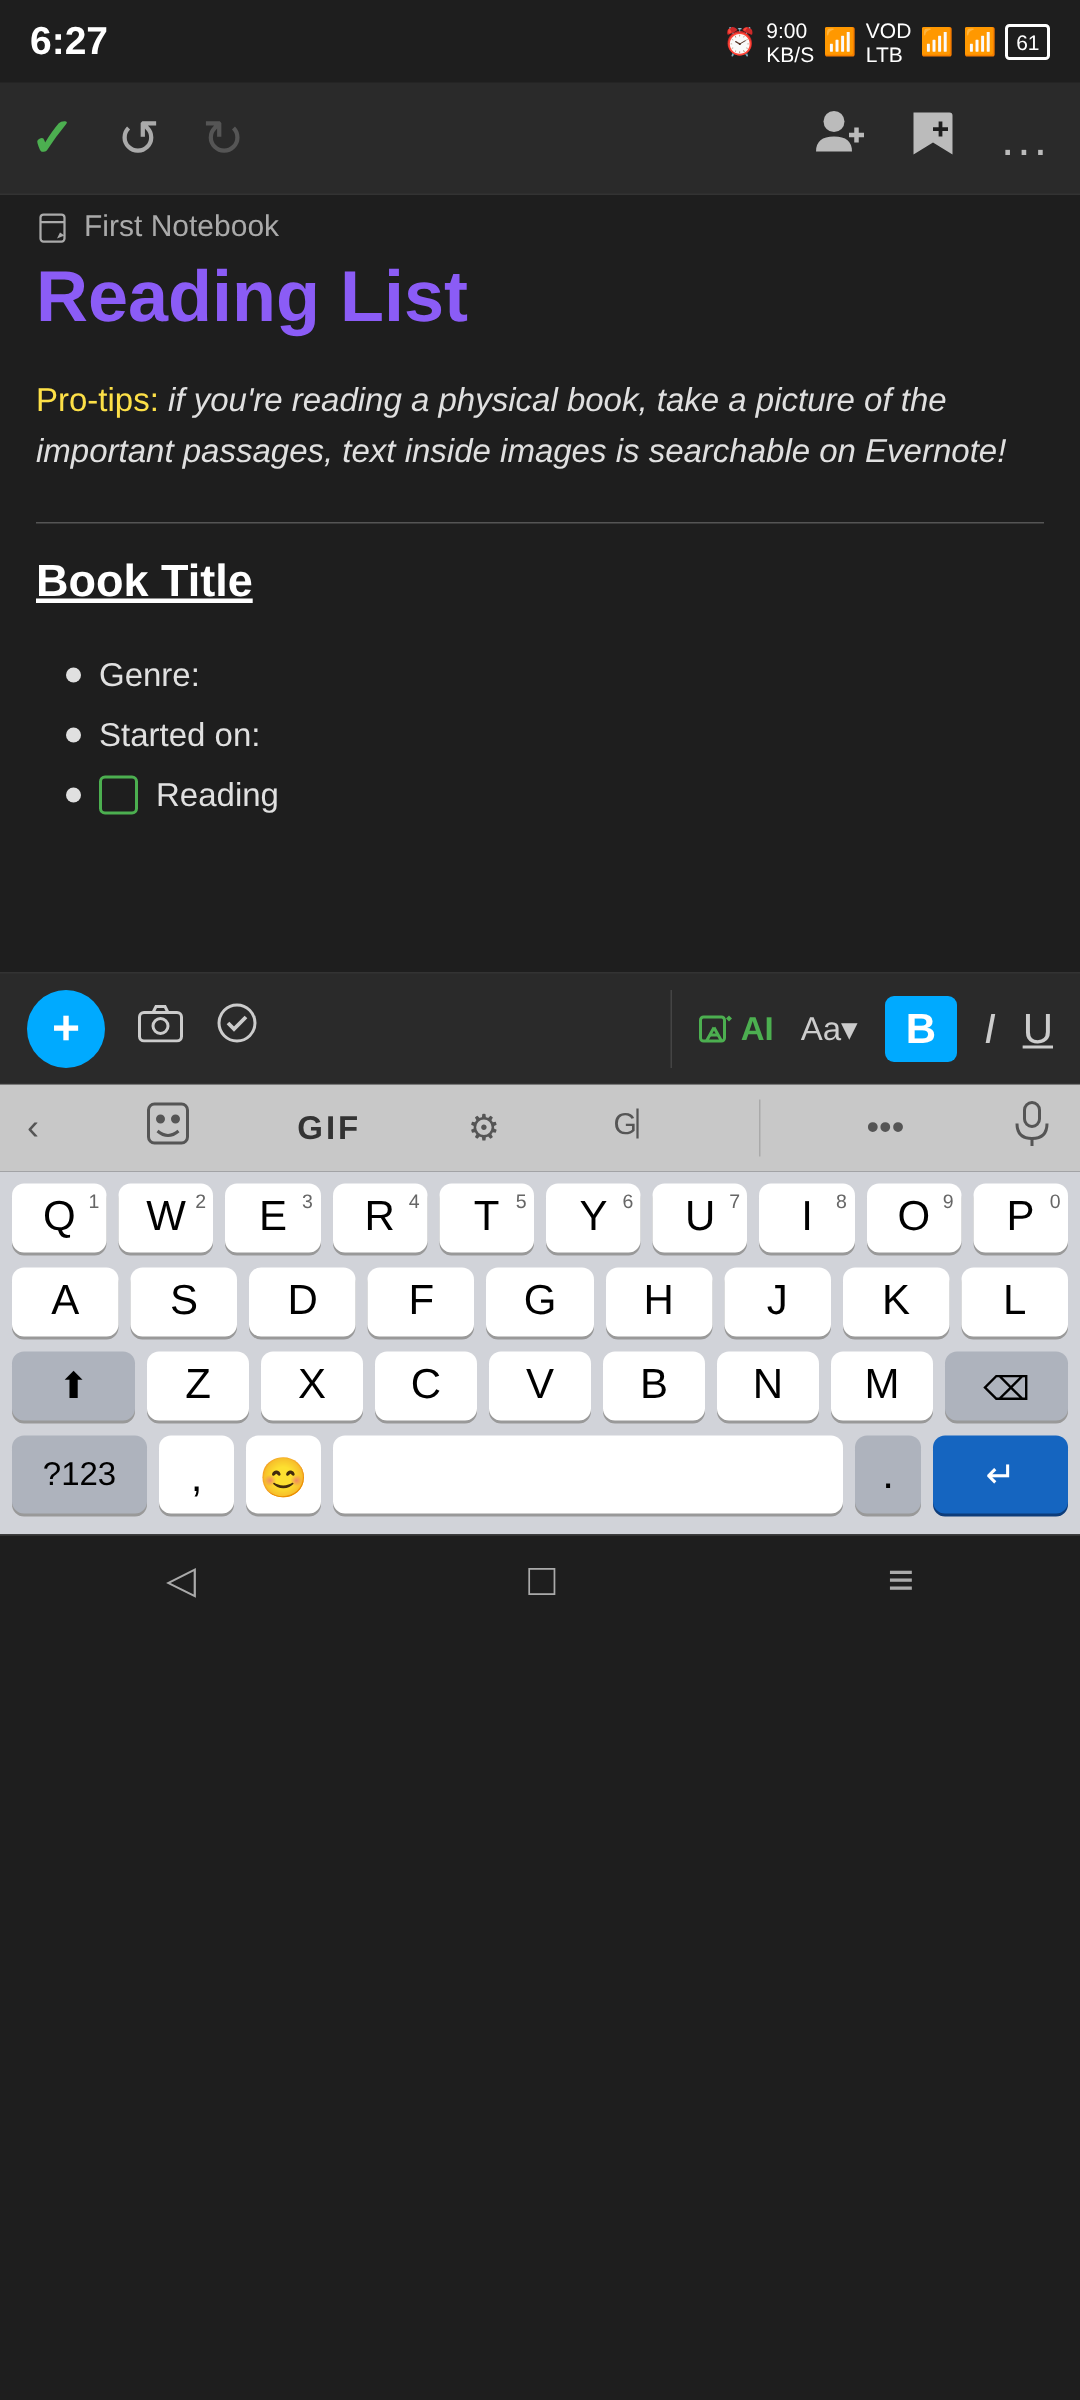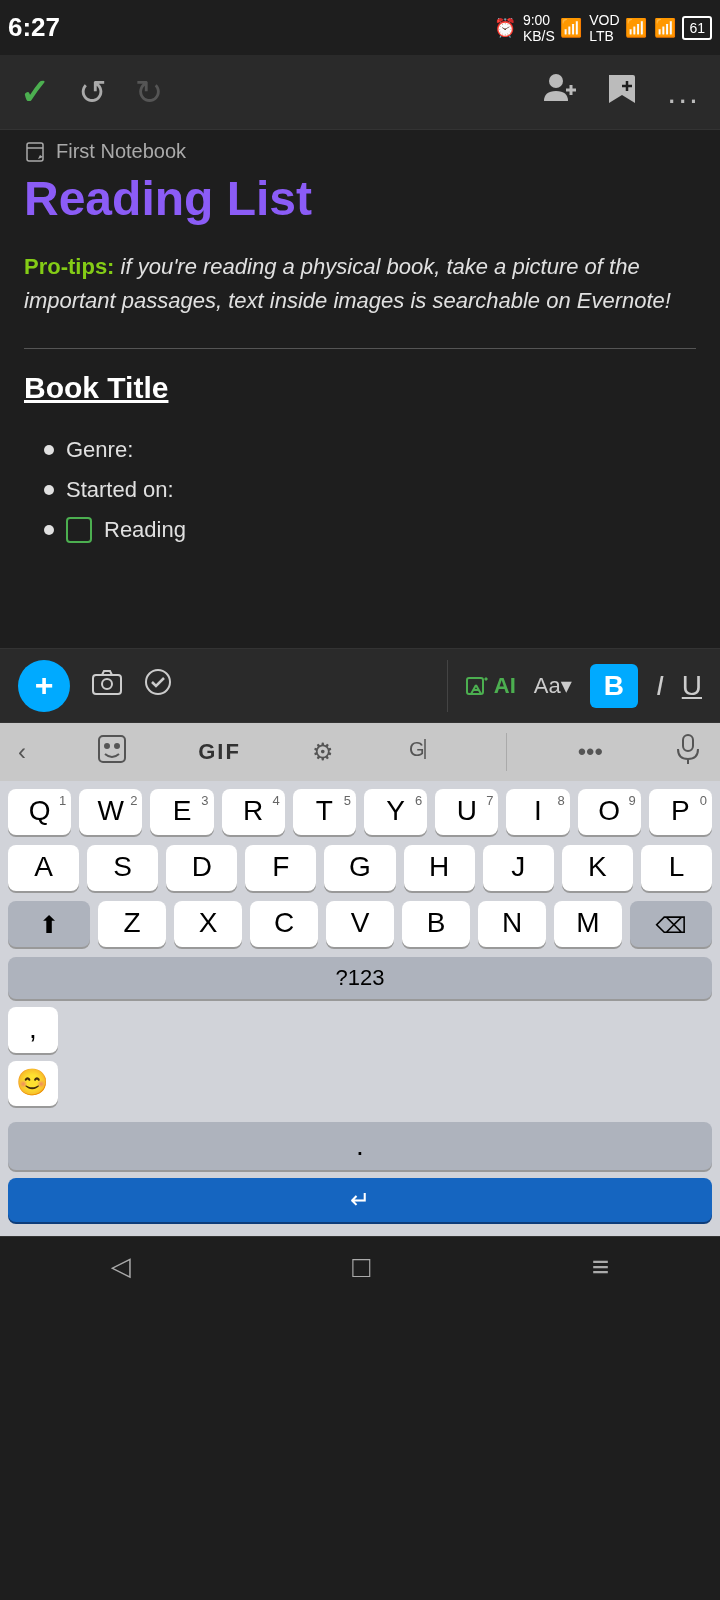--- a/index.html
+++ b/index.html
@@ -12,21 +12,21 @@
       overflow: hidden;
       position: relative;
     }
 
     
     .status-bar {
       background: #1e1e1e;
       display: flex;
       justify-content: space-between;
       align-items: center;
-      padding: 10px 8px;
+      padding: 10px 20px;
       height: 55px;
     }
     .status-time {
       color: #fff;
       font-size: 26px;
       font-weight: bold;
     }
     .status-icons {
       display: flex;
       align-items: center;
@@ -101,22 +101,22 @@
     }
     .pro-tips {
       font-size: 22px;
       line-height: 1.55;
       color: #e0e0e0;
       font-style: italic;
       margin-bottom: 30px;
     }
     .pro-tips strong {
       font-style: normal;
-      font-weight: bold;
-      color: #84cc16;
+      font-weight: normal;
+      color: #fde047;
     }
     .divider {
       border: none;
       border-top: 1px solid #555;
       margin: 10px 0 22px 0;
     }
     .book-title-heading {
       font-size: 30px;
       font-weight: bold;
       color: #fff;
@@ -608,21 +608,21 @@
         <span class="key-letter">N</span>
       </div>
     <div class="key">
         <span class="key-letter">M</span>
       </div>
     <div class="key key-backspace key-dark">
       <span class="key-letter" style="font-size:22px;">⌫</span>
     </div>
   </div>
 
-  <div class="key-row" style="gap:8px;flex-direction:column;">
+  <div class="key-row" style="gap:8px;">
     <div class="key-special">
       <span>?123</span>
     </div>
     <div class="key" style="min-width:50px;max-width:50px;flex:none;">
       <span class="key-letter">,</span>
     </div>
     <div class="key" style="min-width:50px;max-width:50px;flex:none;">
       <span class="key-letter key-emoji">😊</span>
     </div>
     <div class="key-space"></div>

